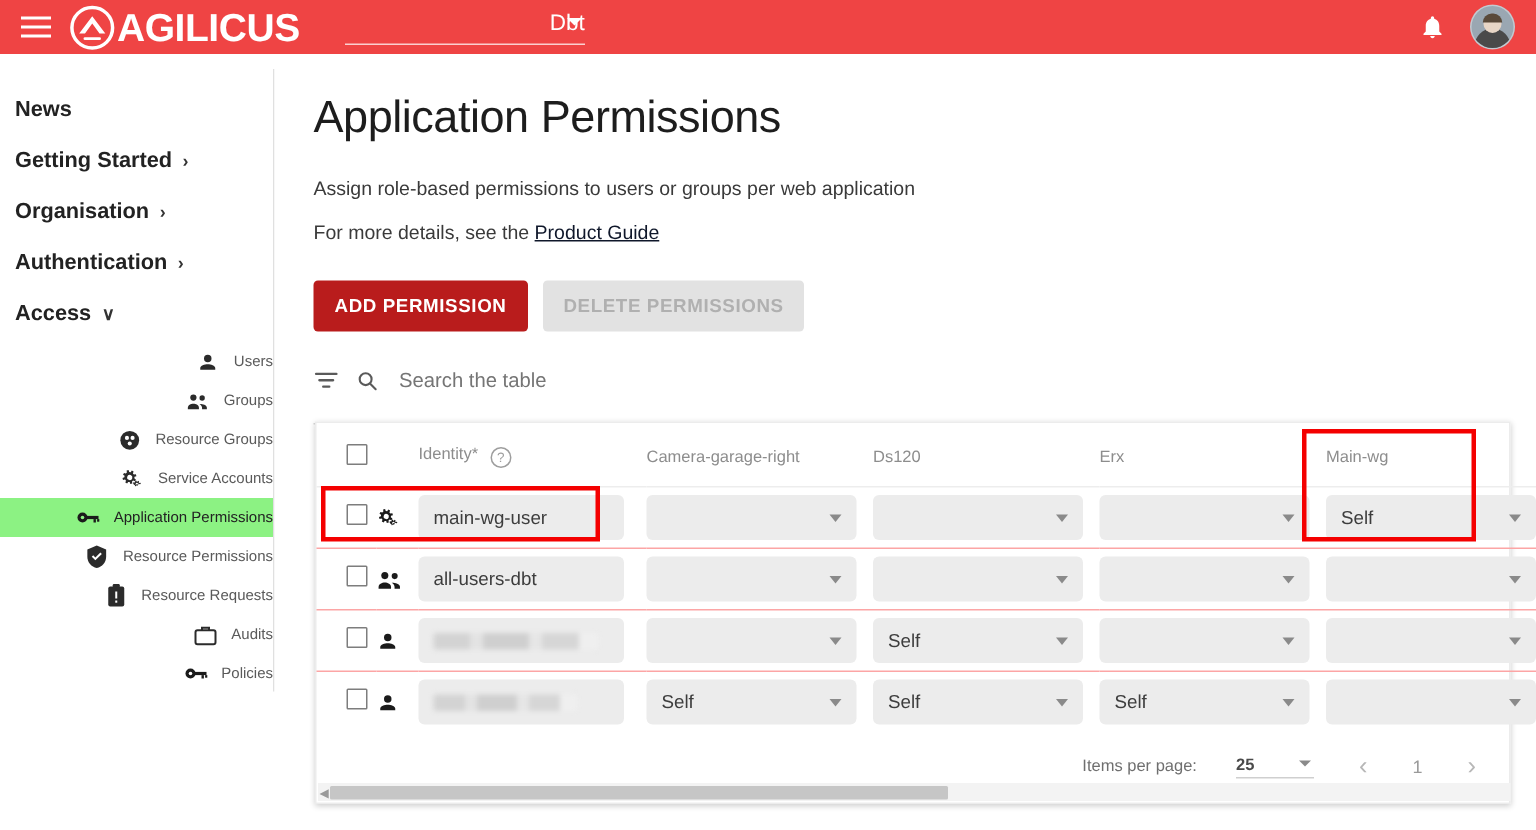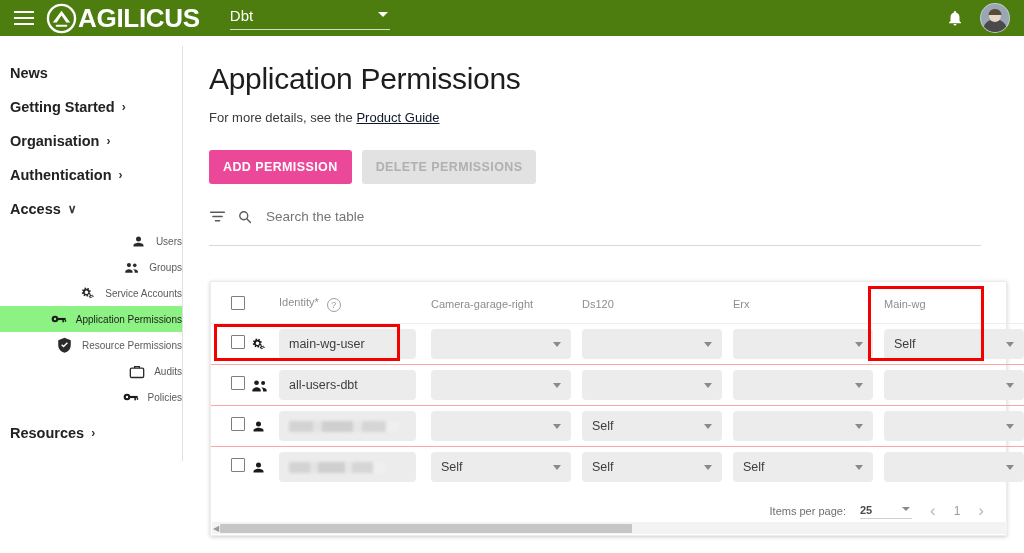--- a/index.html
+++ b/index.html
@@ -9,21 +9,21 @@
     overflow: hidden;
     background: #ffffff;
     font-family: "Liberation Sans", sans-serif;
     -webkit-font-smoothing: antialiased;
   }
   #app { position: relative; width: 1024px; height: 553px; background:#fff; }
 
   
   .topbar {
     position: absolute; top:0; left:0; width:1024px; height:36px;
-    background:#4d7c0f; display:flex; align-items:center;
+    background:#ef4444; display:flex; align-items:center;text-align:right;
   }
   .hamburger { width:30px; margin-left:10px; display:flex; flex-direction:column;
     justify-content:center; gap:4px; cursor:pointer; }
   .hamburger i { display:block; height:2px; background:#fff; width:20px; margin-left:4px;}
   .logo-wrap { display:flex; align-items:center; margin-left:6px; }
   .logo-mark { width:31px; height:31px; }
   .brand-text {
     color:#fff; font-size:26px; font-weight:bold; letter-spacing:-0.3px;
     margin-left:1px;
   }
@@ -76,21 +76,21 @@
   .page-title { font-size:30px; color:#1d1d1d; font-weight:normal;
     margin:16px 0 0 26px; letter-spacing:-0.3px; }
   .page-sub { font-size:13px; color:#3a3a3a; margin:22px 0 0 26px; }
   .page-sub2 { font-size:13px; color:#3a3a3a; margin:14px 0 0 26px; }
   .page-sub2 a { color:#0f172a; text-decoration:underline; }
   .btn-row { margin:25px 0 0 26px; display:flex; gap:10px; }
   .btn {
     font-size:12.5px; font-weight:bold; letter-spacing:.4px;
     padding:10px 14px; border:none; border-radius:3px; cursor:pointer;
   }
-  .btn-primary { background:#ec4899; color:#fff; }
+  .btn-primary { background:#b91c1c; color:#fff; }
   .btn-disabled { background:#e2e2e2; color:#b0b0b0; cursor:default; }
 
   .search-row {
     margin:24px 0 0 26px; display:flex; align-items:center; gap:12px;
     width:772px; padding-bottom:20px; border-bottom:1px solid #d8d8d8;
   }
   .search-input {
     border:none; outline:none; font-size:13.5px; color:#9a9a9a;
     background:transparent; width:640px; font-family:inherit;
   }
@@ -139,21 +139,21 @@
   .blur {
     height:11px; border-radius:2px; width:110px;
     background:linear-gradient(90deg,#d3d3d3 0 22%,#e3e3e3 22% 30%,#cfcfcf 30% 58%,
       #e6e6e6 58% 66%,#d6d6d6 66% 88%,#efefef 88% 100%);
     filter:blur(1.6px);
   }
   .blur.b2 { width:96px; }
 
   .paginator {
     position:absolute; bottom:14px; right:8px;
-    display:flex; align-items:center; font-size:11px; color:#6f6f6f; gap:4px;
+    display:flex; align-items:center; font-size:11px; color:#6f6f6f; gap:16px;
   }
   .pg-label { margin-right:10px; }
   .pg-sel { position:relative; width:52px; border-bottom:1px solid #cfcfcf;
     padding-bottom:2px; display:flex; align-items:center; cursor:pointer; }
   .pg-sel .num { font-weight:bold; color:#4a4a4a; font-size:11px; }
   .pg-sel .tri { position:absolute; right:2px; top:3px;
     width:0;height:0;border-left:4px solid transparent;border-right:4px solid transparent;
     border-top:4.5px solid #8a8a8a; }
   .pg-arrow { color:#b7b7b7; font-size:17px; padding:0 14px; cursor:pointer; }
   .pg-num { color:#9a9a9a; font-size:12px; }
@@ -249,20 +249,31 @@
               <circle cx="8" cy="6" r="3.4"></circle>
               <circle cx="17.5" cy="6.5" r="2.9"></circle>
               <path d="M2 17c0-2.7 3.2-4.3 6-4.3s6 1.6 6 4.3v1.6H2V17z"></path>
               <path d="M14.6 12.9c2.6-.2 8 .9 8 3.8v1.9h-5.2V17c0-1.7-1.2-3.1-2.8-4.1z"></path>
             </svg>
         </span>
         <span>Groups</span>
       </div>
       <div class="sub-item">
         <span class="sub-icon">
+          <svg width="15" height="15" viewBox="0 0 24 24" fill="#2b2b2b">
+              <circle cx="12" cy="12" r="10"></circle>
+              <circle cx="9" cy="9.5" r="2.2" fill="#fff"></circle>
+              <circle cx="15" cy="9.5" r="2.2" fill="#fff"></circle>
+              <circle cx="12" cy="15.5" r="2.2" fill="#fff"></circle>
+            </svg>
+        </span>
+        <span>Resource Groups</span>
+      </div>
+      <div class="sub-item">
+        <span class="sub-icon">
           <svg width="16" height="16" viewBox="0 0 24 24" fill="#2b2b2b">
             <path d="M14.5 10.2l1.9-.5-.5-2-2 .3a5.6 5.6 0 0 0-1-1.1l.7-1.8-1.8-1-1.1 1.6a5.7 5.7 0 0 0-1.5-.2l-.6-1.9-2 .5.3 2c-.4.3-.8.6-1.1 1l-1.8-.7-1 1.8 1.6 1.1c-.1.5-.2 1-.2 1.5l-1.9.6.5 2 2-.3c.3.4.6.8 1 1.1l-.7 1.8 1.8 1 1.1-1.6c.5.1 1 .2 1.5.2l.6 1.9 2-.5-.3-2c.4-.3.8-.6 1.1-1l1.8.7 1-1.8-1.6-1.1c.1-.5.2-1 .2-1.5zM9.4 13.6a2.6 2.6 0 1 1 1.3-5 2.6 2.6 0 0 1-1.3 5z"></path>
             <path d="M19.7 17.8l1.1-.3-.3-1.2-1.2.2-.6-.6.4-1-1-.6-.7.9-.8-.1-.4-1.1-1.2.3.2 1.2-.6.6-1.1-.4-.6 1.1.9.6-.1.9 1.1.3.3 1.1 1.2-.3-.2-1.1.7-.7 1 .4.6-1-.9-.6zm-2.9 1.3a1.4 1.4 0 1 1 .7-2.7 1.4 1.4 0 0 1-.7 2.7z"></path>
           </svg>
         </span>
         <span>Service Accounts</span>
       </div>
       <div class="sub-item active">
         <span class="sub-icon">
           <svg width="16" height="14" viewBox="0 0 24 20" fill="#1b1b1b">
@@ -279,20 +290,31 @@
         <span class="sub-icon">
           <svg width="15" height="16" viewBox="0 0 22 24" fill="#2b2b2b">
               <path d="M11 1 1.6 5v7c0 6 4 10.3 9.4 11.6C16.4 22.3 20.4 18 20.4 12V5L11 1z"></path>
               <path d="M9.6 15.8 6 12.3l1.5-1.5 2.1 2.1 5-5L16.1 9.4z" fill="#fff"></path>
             </svg>
         </span>
         <span>Resource Permissions</span>
       </div>
       <div class="sub-item">
         <span class="sub-icon">
+          <svg width="13" height="16" viewBox="0 0 18 24" fill="#2b2b2b">
+              <rect x="1" y="3" width="16" height="20" rx="2"></rect>
+              <rect x="5.5" y="0.6" width="7" height="4" rx="1.2"></rect>
+              <rect x="8" y="8" width="2" height="7" fill="#fff"></rect>
+              <rect x="8" y="17" width="2" height="2.2" fill="#fff"></rect>
+            </svg>
+        </span>
+        <span>Resource Requests</span>
+      </div>
+      <div class="sub-item">
+        <span class="sub-icon">
           <svg width="16" height="15" viewBox="0 0 24 22" fill="none" stroke="#2b2b2b" stroke-width="2">
               <rect x="2" y="6" width="20" height="14" rx="2"></rect>
               <path d="M8.5 6V3.6h7V6"></path>
             </svg>
         </span>
         <span>Audits</span>
       </div>
       <div class="sub-item">
         <span class="sub-icon">
           <svg width="16" height="14" viewBox="0 0 24 20" fill="#1b1b1b">
@@ -315,20 +337,21 @@
       <div class="nav-item">
         <span>Metrics</span>
         <span class="chev-r">›</span>
       </div>
 
     </div>
   </div>
 
   <div class="main">
     <h1 class="page-title">Application Permissions</h1>
+    <div class="page-sub">Assign role-based permissions to users or groups per web application</div>
     <div class="page-sub2">
       <span>For more details, see the </span><a href="#">Product Guide</a>
     </div>
 
     <div class="btn-row">
       <button class="btn btn-primary">ADD PERMISSION</button>
       <button class="btn btn-disabled">DELETE PERMISSIONS</button>
     </div>
 
     <div class="search-row">

